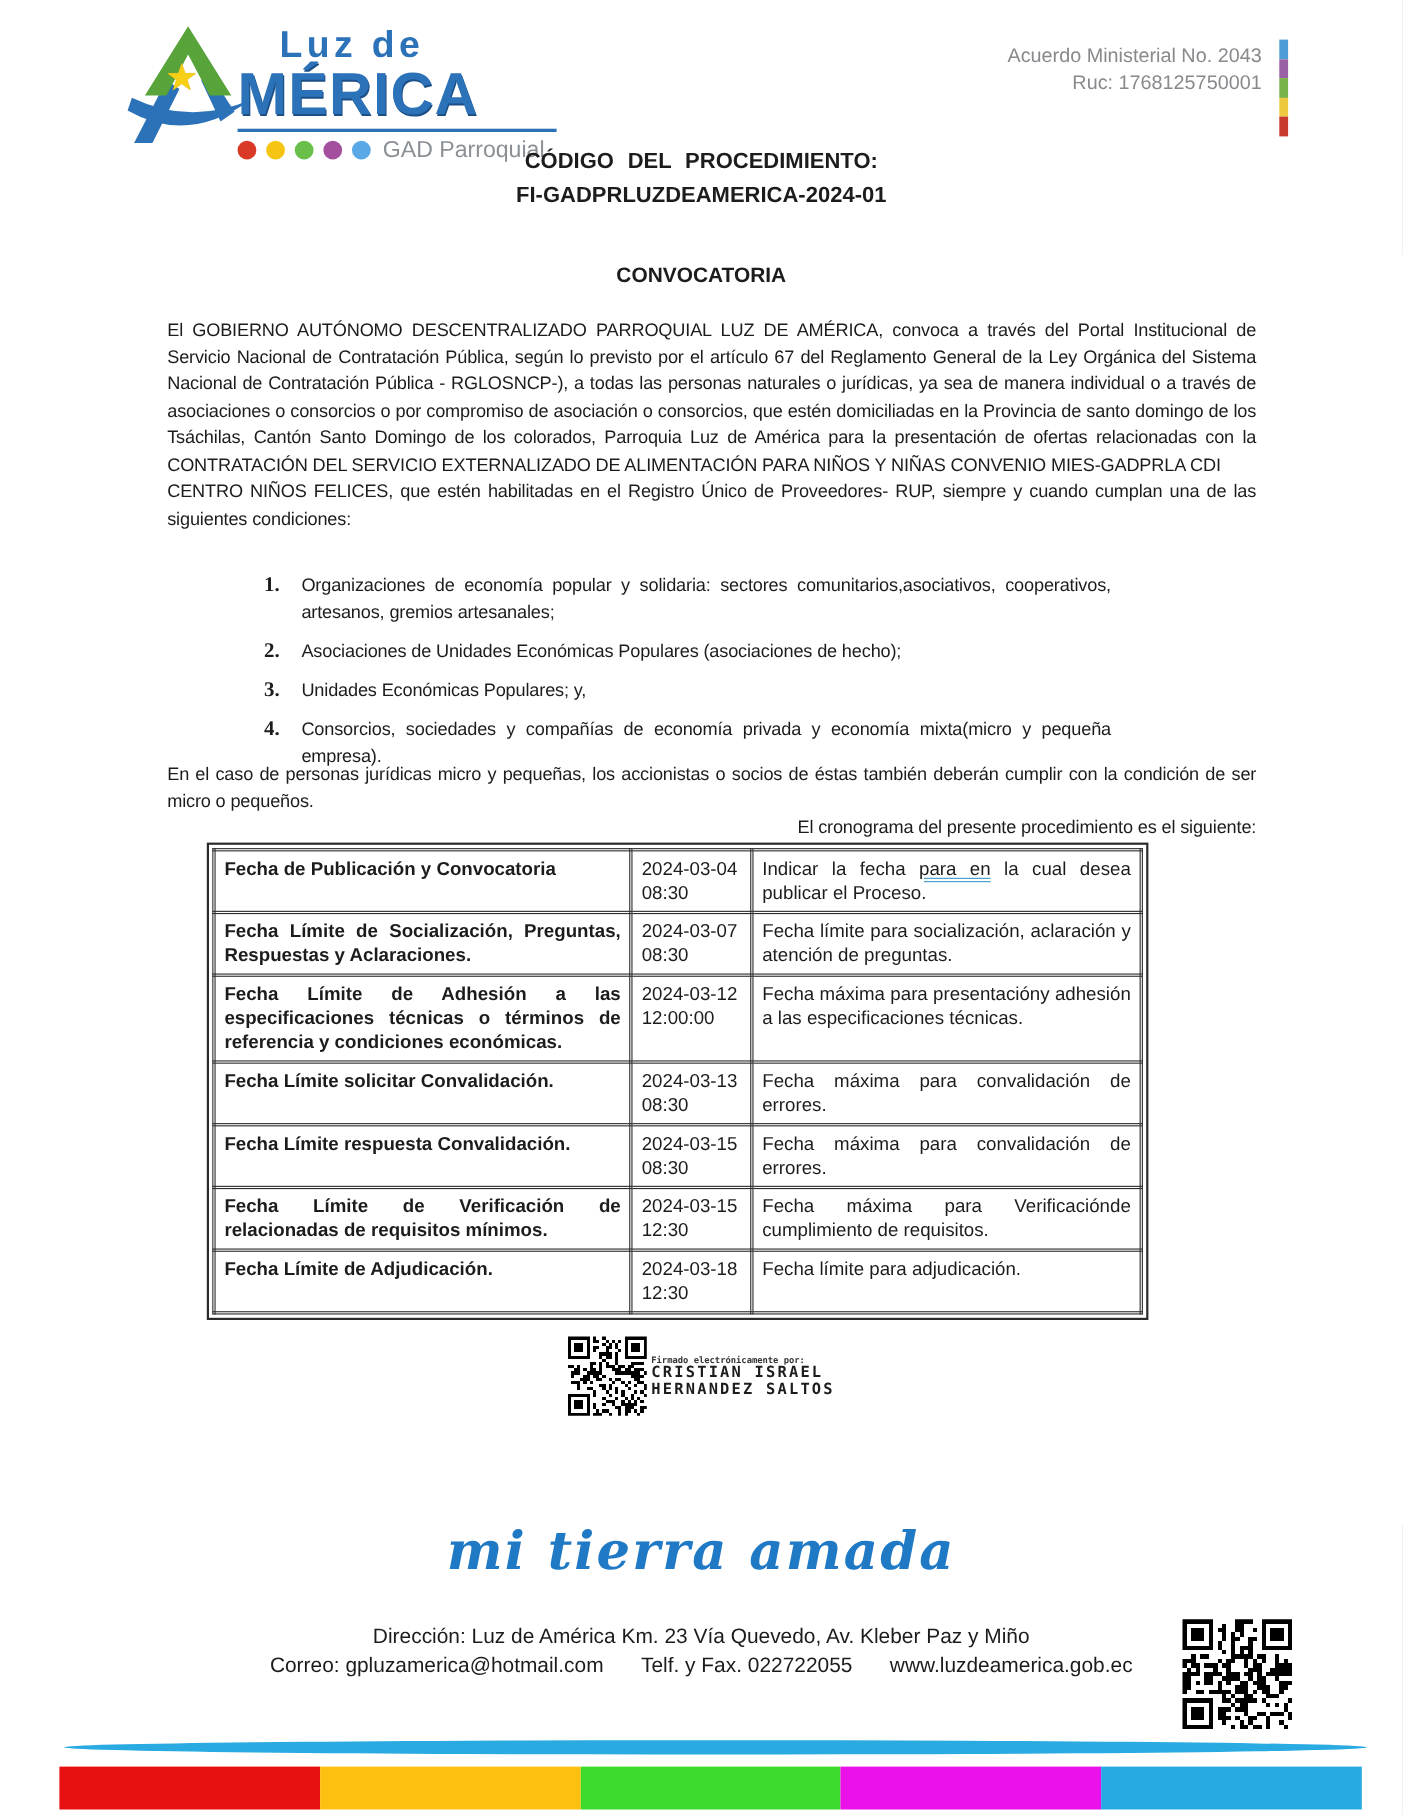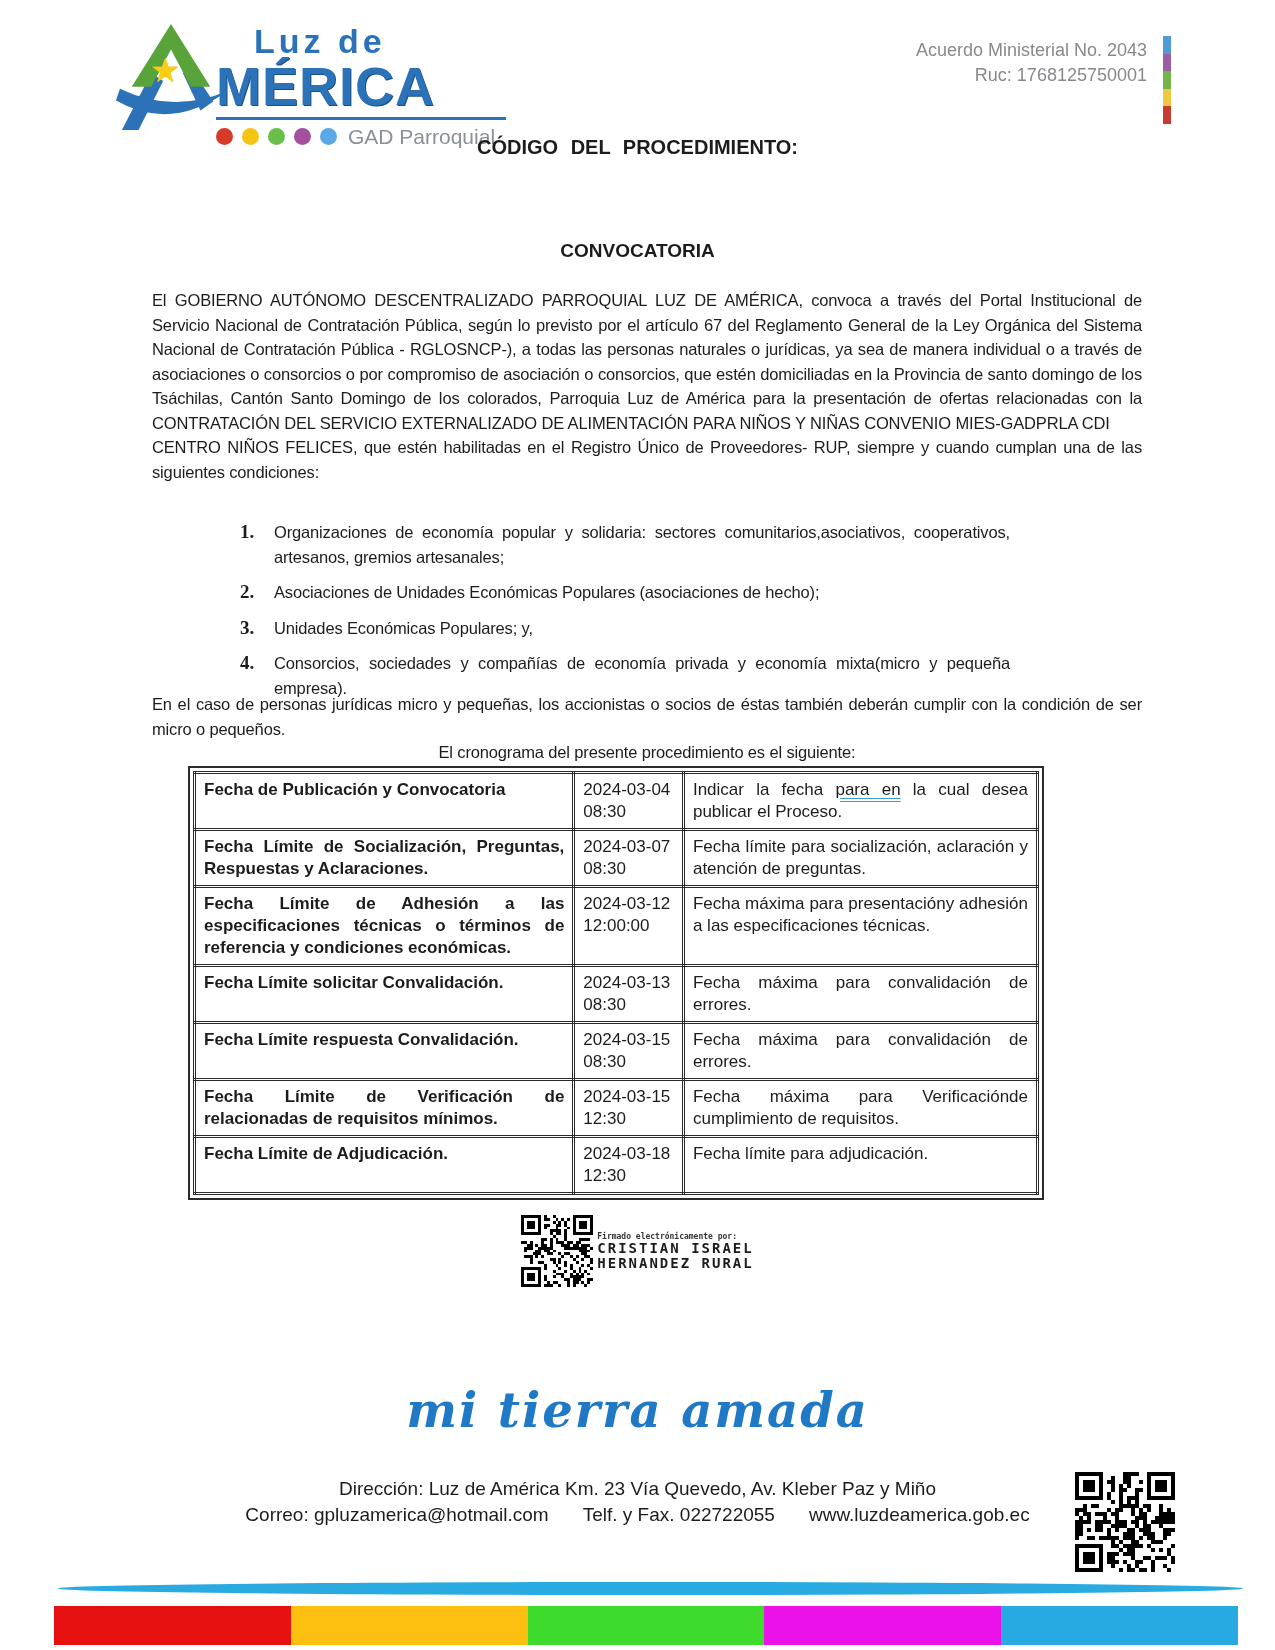--- a/index.html
+++ b/index.html
@@ -35,21 +35,21 @@
 
   
   .titles { left: 0; top: 132px; width: 100%; text-align: center; font-weight: bold; font-size: 20px; line-height: 31px; }
   .titles .t2 { word-spacing: 7px; }
   .convocatoria { left: 0; top: 240px; width: 100%; text-align: center; font-weight: bold; font-size: 19px; }
 
   
   .para { left: 152px; width: 990px; text-align: justify; font-size: 16.5px; line-height: 24.5px; letter-spacing: -0.15px; }
   .p1 { top: 288px; }
   .p2 { top: 692px; }
-  .p3 { top: 740px; text-align: center; }
+  .p3 { top: 740px; text-align: right; }
 
   .cond-list { left: 240px; top: 520px; width: 770px; list-style: none; }
   .cond-item { display: flex; margin-bottom: 11px; font-size: 16.5px; line-height: 24.5px; }
   .cond-num { font-weight: bold; font-size: 19px; width: 34px; flex: 0 0 auto; font-family: "Liberation Serif", serif; }
   .cond-text { text-align: justify; letter-spacing: -0.15px; }
 
   
   .sched-wrap { left: 188px; top: 766px; width: 856px; border: 2px solid #2b2b2b; padding: 3px; background:#fff; }
   table.sched { width: 100%; border-collapse: collapse; table-layout: fixed; }
   .sched td { border: 3px double #2b2b2b; vertical-align: top; padding: 5px 8px; font-size: 17px; line-height: 22px; text-align: justify; }
@@ -121,20 +121,21 @@
   <div class="abs side-colorbar">
     <div style="background-color: rgb(78, 156, 213);"></div>
     <div style="background-color: rgb(154, 95, 165);"></div>
     <div style="background-color: rgb(119, 179, 73);"></div>
     <div style="background-color: rgb(236, 201, 63);"></div>
     <div style="background-color: rgb(200, 57, 46);"></div>
   </div>
 
   <div class="abs titles">
     <div class="t2">CÓDIGO DEL PROCEDIMIENTO:</div>
+    <div>FI-GADPRLUZDEAMERICA-2024-01</div>
   </div>
   <div class="abs convocatoria">CONVOCATORIA</div>
 
   <div class="abs para p1">
     <span>El GOBIERNO AUTÓNOMO DESCENTRALIZADO PARROQUIAL LUZ DE AMÉRICA, convoca a través del Portal Institucional de Servicio Nacional de Contratación Pública, según lo previsto por el artículo 67 del Reglamento General de la Ley Orgánica del Sistema Nacional de Contratación Pública - RGLOSNCP-), a todas las personas naturales o jurídicas, ya sea de manera individual o a través de asociaciones o consorcios o por compromiso de asociación o consorcios, que estén domiciliadas en la Provincia de santo domingo de los Tsáchilas, Cantón Santo Domingo de los colorados, Parroquia Luz de América para la presentación de ofertas relacionadas con la CONTRATACIÓN DEL SERVICIO EXTERNALIZADO DE ALIMENTACIÓN PARA NIÑOS Y NIÑAS CONVENIO MIES-GADPRLA CDI</span><br>
     <span>CENTRO NIÑOS FELICES, que estén habilitadas en el Registro Único de Proveedores- RUP, siempre y cuando cumplan una de las siguientes condiciones:</span>
   </div>
 
   <ol class="abs cond-list">
     <li class="cond-item">
@@ -392,21 +393,21 @@
             <rect x="19" y="1" width="5" height="5" fill="#fff"></rect>
             <rect x="20" y="2" width="3" height="3" fill="#000"></rect>
             <rect x="0" y="18" width="7" height="7" fill="#000"></rect>
             <rect x="1" y="19" width="5" height="5" fill="#fff"></rect>
             <rect x="2" y="20" width="3" height="3" fill="#000"></rect>
           </svg>
         </div>
       <div class="sig-qr-text">
         <div class="sig-qr-small">Firmado electrónicamente por:</div>
         <div class="sig-qr-name">CRISTIAN ISRAEL</div>
-        <div class="sig-qr-name">HERNANDEZ RURAL</div>
+        <div class="sig-qr-name">HERNANDEZ SALTOS</div>
       </div>
     </div>
   </div>
 
 
   <div class="abs slogan" style="color: rgb(32, 121, 197);">mi tierra amada</div>
   <div class="abs addr">Dirección: Luz de América Km. 23 Vía Quevedo, Av. Kleber Paz y Miño</div>
   <div class="abs contact">
     <span>Correo: gpluzamerica@hotmail.com</span>
     <span>Telf. y Fax. 022722055</span>

